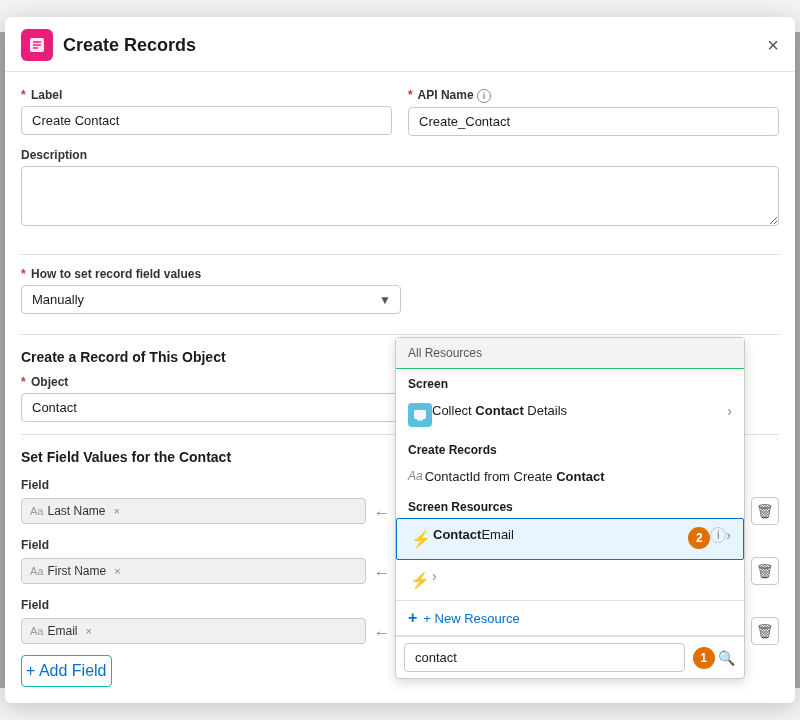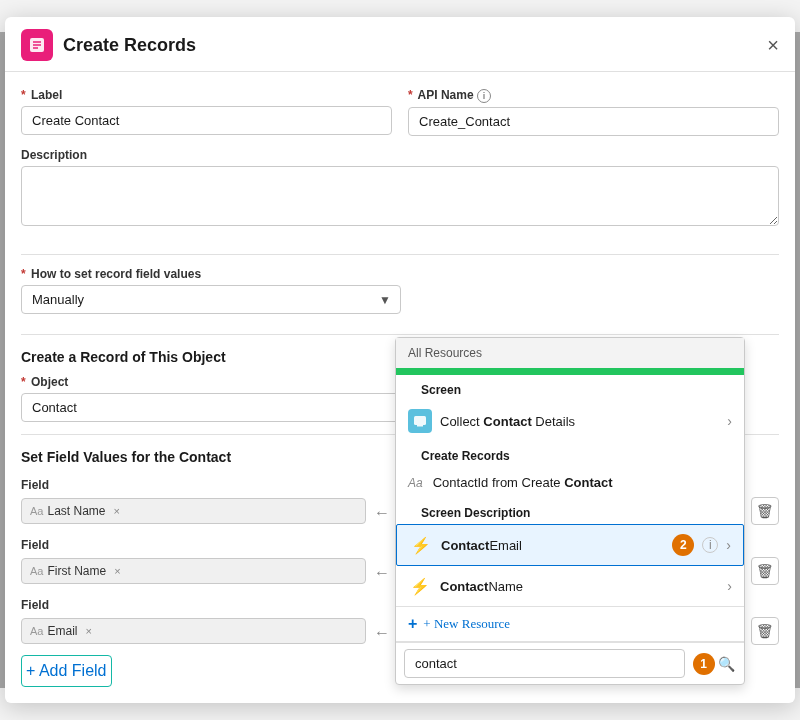--- a/index.html
+++ b/index.html
@@ -247,39 +247,38 @@
       border-radius: 4px;
       box-shadow: 0 4px 12px rgba(0,0,0,0.15);
       z-index: 100;
     }
 
     .dropdown-header {
       padding: 8px 12px;
       background: #f3f3f3;
       font-size: 12px;
       color: #555;
-      border-bottom: 7px solid #22c55e;
+      border-bottom: 1px solid #22c55e;
     }
 
     .dropdown-section-label {
       font-size: 12px;
       font-weight: 700;
       color: #1a1a1a;
-      padding: 8px 25px 4px;
+      padding: 8px 12px 4px;
     }
 
     .dropdown-item {
       display: flex;
-      align-items: center;
       padding: 8px 12px;
       cursor: pointer;
       font-size: 13px;
       color: #1a1a1a;
       border-bottom: none;
-      gap: 8px;
+      gap: 0;
     }
 
     .dropdown-item.selected {
       background: #e8f4ff;
       border: 1.5px solid #0070d2;
       border-radius: 2px;
     }
 
     .dropdown-item-icon {
       width: 24px;
@@ -539,43 +538,40 @@
         </div>
 
         <div class="dropdown-section-label">Create Records</div>
         <div class="dropdown-item">
           <span style="font-size:12px;color:#888;font-style:italic;margin-right:2px;">Aa</span>
           <span class="dropdown-item-text">
             ContactId from Create <strong>Contact</strong>
           </span>
         </div>
 
-        <div class="dropdown-section-label">Screen Description</div>
+        <div class="dropdown-section-label">Screen Resources</div>
 
         <div class="dropdown-item selected">
           <span class="dropdown-item-icon lightning">⚡</span>
           <span class="dropdown-item-text">
             <strong>Contact</strong>Email
           </span>
           <span class="badge-inline">2</span>
           <span class="dropdown-info-btn">i</span>
           <span class="dropdown-chevron">›</span>
         </div>
 
         <div class="dropdown-item">
           <span class="dropdown-item-icon lightning">⚡</span>
-          <span class="dropdown-item-text">
-            <strong>Contact</strong>Name
-          </span>
           <span class="dropdown-chevron">›</span>
         </div>
 
         <div class="new-resource-item">
           <span style="font-size:16px;font-weight:700;">+</span>
-          <span style="font-size:13px;font-family:Liberation Serif, serif;">+ New Resource</span>
+          <span style="font-size:13px;">+ New Resource</span>
         </div>
 
         <div class="search-row">
           <input type="text" class="search-input-dropdown" value="contact" style="">
           <span class="badge-inline">1</span>
           <span class="search-icon">🔍</span>
         </div>
       </div>
 
     </div>

